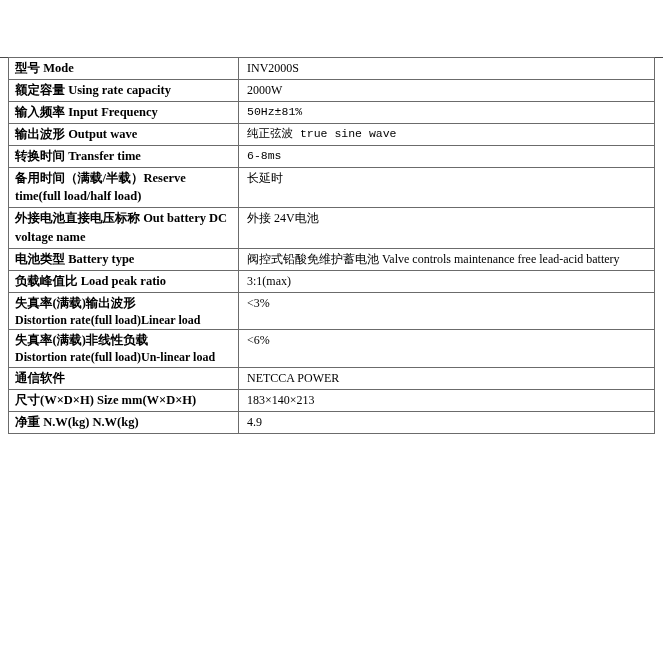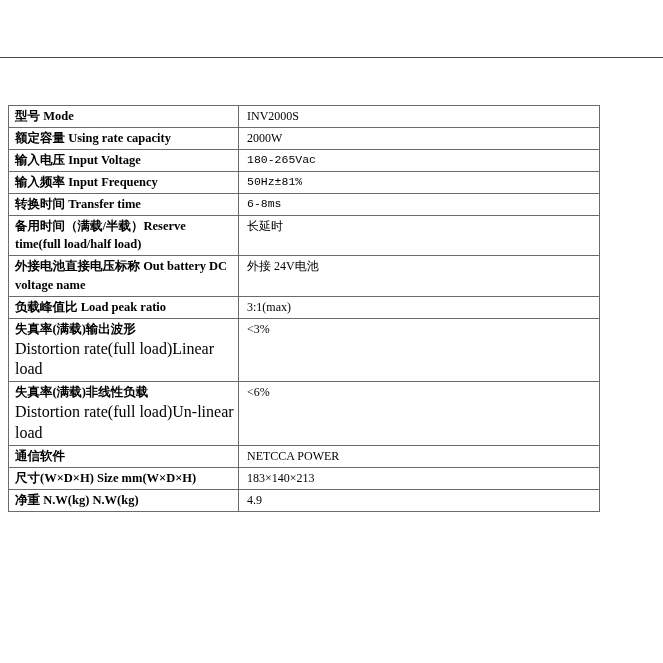--- a/index.html
+++ b/index.html
@@ -23,24 +23,23 @@
     position: absolute;
     left: 0;
     top: 57px;
     width: 663px;
     border-top: 1px solid #4a4a4a;
   }
   table.spec {
     position: absolute;
     left: 8px;
     top: 57px;
-    width: 592px;
+    width: 647px;
     border-collapse: collapse;
     table-layout: fixed;
-    margin-top: 48px;
   }
   table.spec td {
     border: 1px solid #6b6b6b;
     vertical-align: top;
     overflow: hidden;
   }
   td.lbl {
     font-weight: bold;
     font-size: 12.5px;
     line-height: 1.5;
@@ -56,23 +55,23 @@
   }
   td.val.mono {
     font-family: "Liberation Mono", "DejaVu Sans Mono", monospace;
     font-size: 11.5px;
   }
   td.val.bold {
     font-weight: normal;
   }
   .sublabel {
     display: block;
-    font-size: 16px;
+    font-size: 12px;
     line-height: 1.3;
-    font-weight: normal;
+    font-weight: bold;
   }
 </style>
 </head>
 <body>
 
 <div class="canvas">
 
   <div class="top-rule"></div>
 
   <table class="spec">
@@ -85,48 +84,52 @@
       <tr>
         <td class="lbl"><span>型号 Mode</span></td>
         <td class="val">INV2000S</td>
       </tr>
 
       <tr>
         <td class="lbl"><span>额定容量 Using rate capacity</span></td>
         <td class="val">2000W</td>
       </tr>
 
-      <tr>
-        <td class="lbl"><span>输入电压 Input Voltage</span></td>
-        <td class="val mono">180-265Vac</td>
-      </tr>
 
       <tr>
         <td class="lbl"><span>输入频率 Input Frequency</span></td>
         <td class="val mono">50Hz±81%</td>
       </tr>
 
 
 
+      <tr>
+        <td class="lbl"><span>输出波形 Output wave</span></td>
+        <td class="val mono">纯正弦波 true sine wave</td>
+      </tr>
 
       <tr>
         <td class="lbl"><span>转换时间 Transfer time</span></td>
         <td class="val mono">6-8ms</td>
       </tr>
 
       <tr>
         <td class="lbl"><span>备用时间（满载/半载）Reserve time(full load/half load)</span></td>
         <td class="val">长延时</td>
       </tr>
 
       <tr>
         <td class="lbl"><span>外接电池直接电压标称 Out battery DC voltage name</span></td>
         <td class="val bold">外接 24V电池</td>
       </tr>
 
+      <tr>
+        <td class="lbl"><span>电池类型 Battery type</span></td>
+        <td class="val">阀控式铅酸免维护蓄电池 Valve controls maintenance free lead-acid battery</td>
+      </tr>
 
 
       <tr>
         <td class="lbl"><span>负载峰值比 Load peak ratio</span></td>
         <td class="val">3:1(max)</td>
       </tr>
 
       <tr>
         <td class="lbl">
           <span>失真率(满载)输出波形</span>

